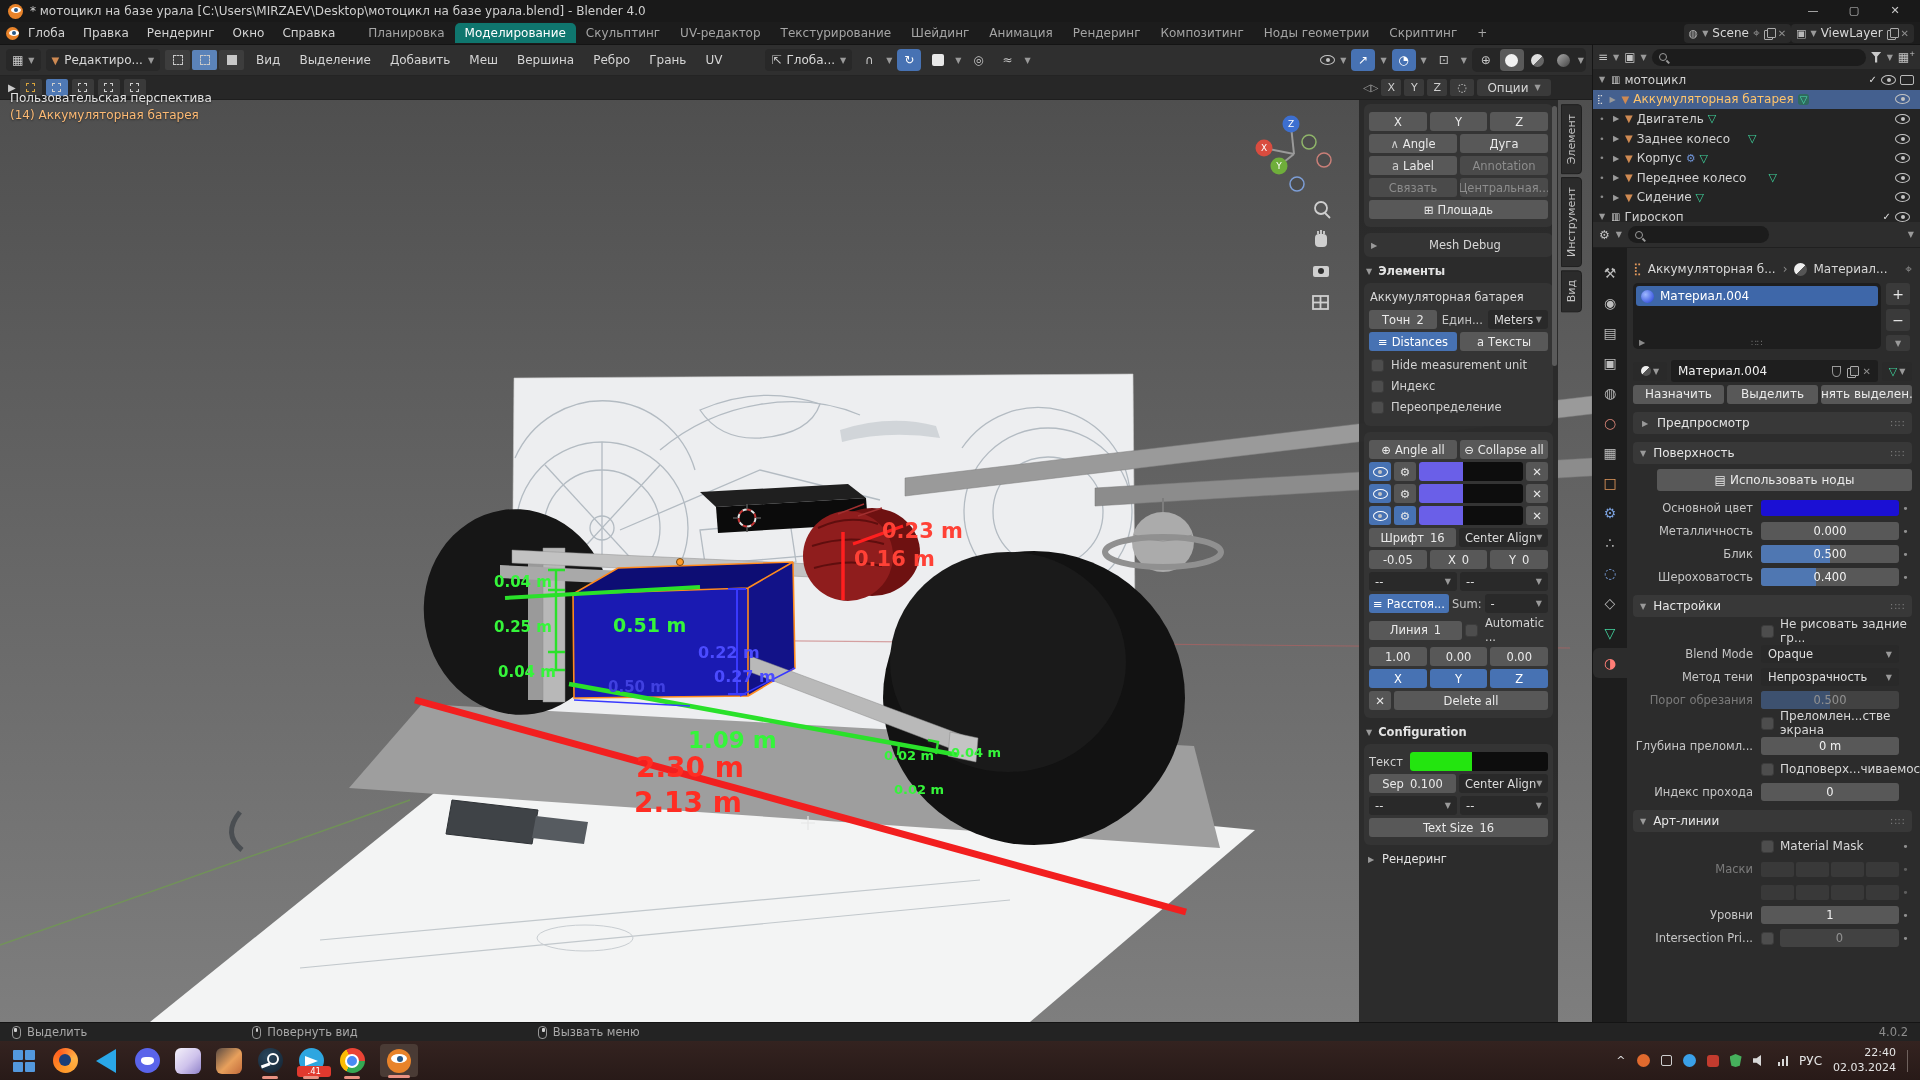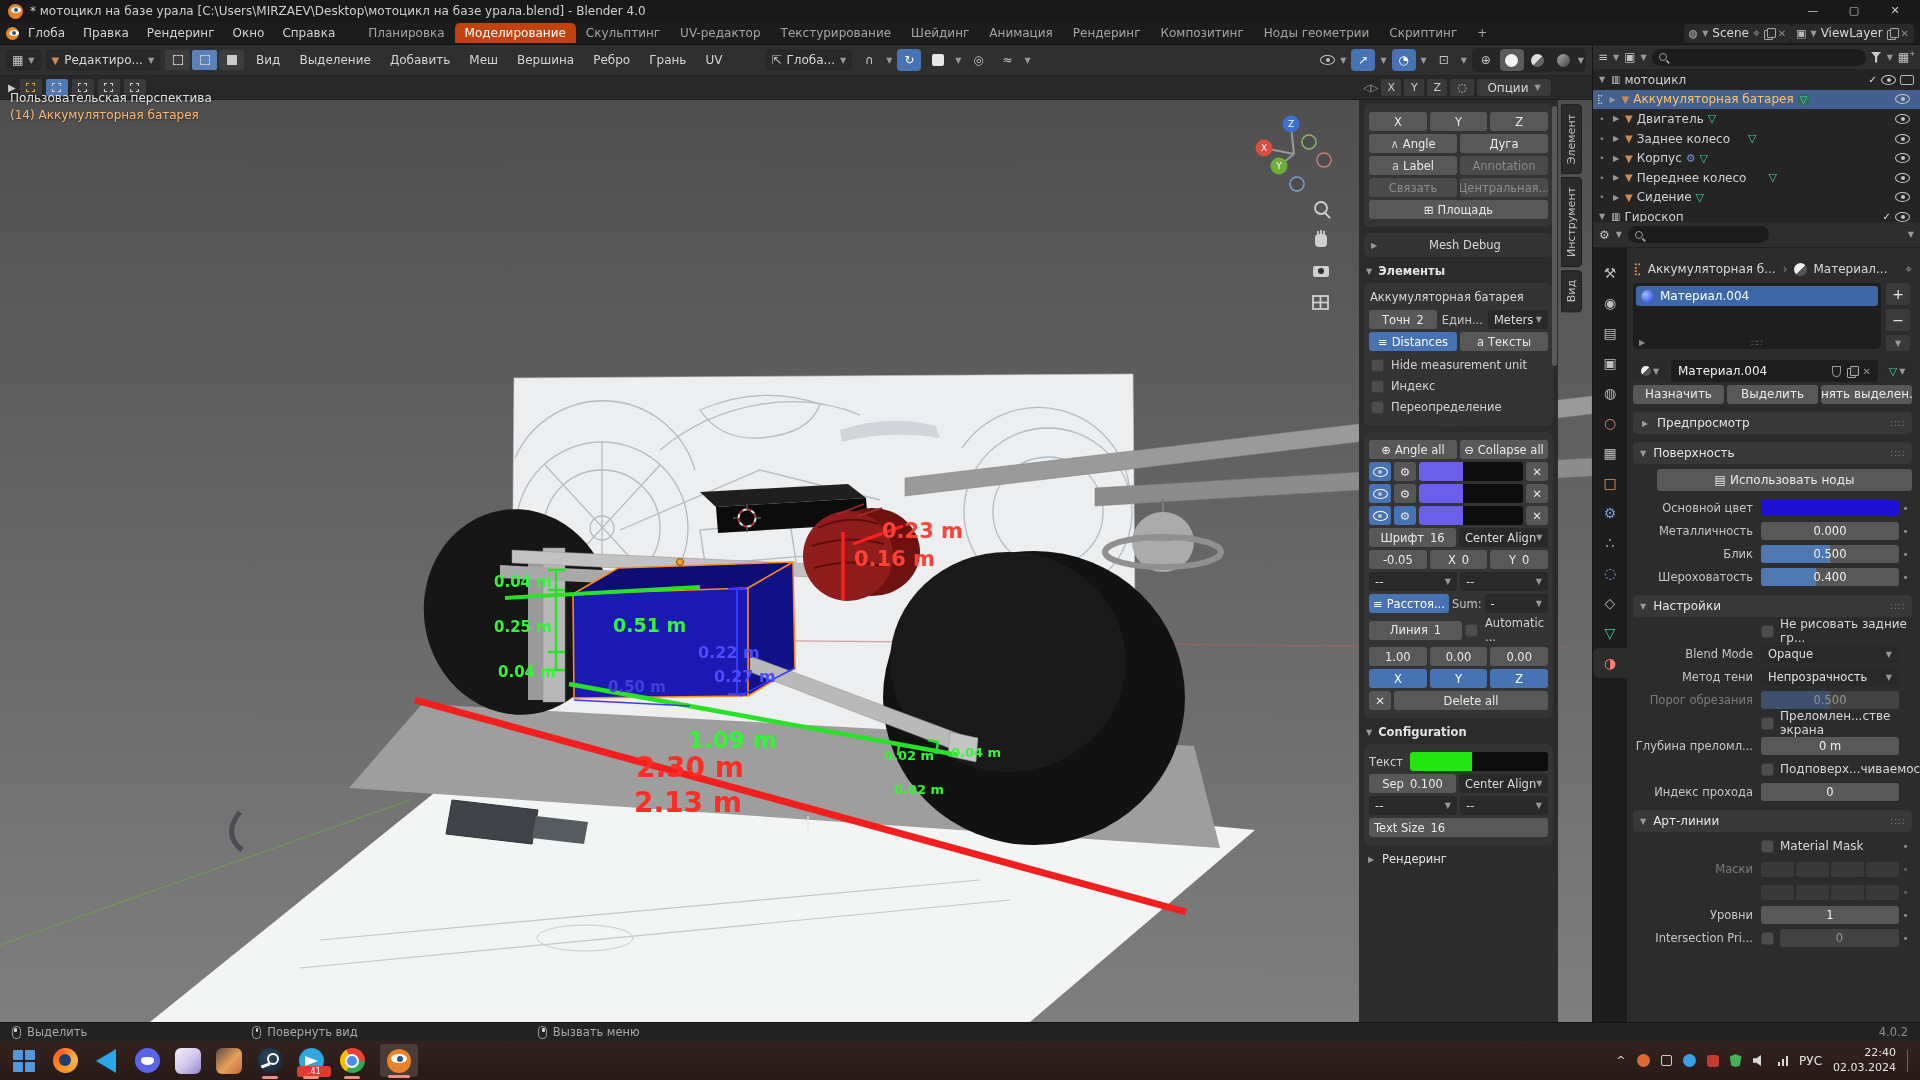--- a/index.html
+++ b/index.html
@@ -14,21 +14,21 @@
   .winbtn{width:34px;text-align:center;color:#c9c9c9;font-size:11px;height:22px;line-height:22px}
   .blogo{width:15px;height:15px;border-radius:50%;background:#e8832a;position:relative;display:inline-block;flex:0 0 auto}
   .blogo::before{content:"";position:absolute;left:2.5px;top:3px;width:10px;height:6px;background:#fff;border-radius:50%}
   .blogo::after{content:"";position:absolute;left:6px;top:4px;width:4px;height:4px;background:#265787;border-radius:50%}
 
   
   #topbar{position:absolute;left:0;top:22px;width:1920px;height:23px;background:#1c1c1c;
     display:flex;align-items:center;padding:0 6px;border-bottom:1px solid #141414}
   #topbar .menu{padding:0 9px;color:#d3d3d3}
   .wtab{padding:3px 10px;border-radius:5px 5px 0 0;color:#a5a5a5;white-space:nowrap}
-  .wtab.active{background:#c2410c;color:#fff}
+  .wtab.active{background:#0f766e;color:#fff}
   .widget{background:#2a2a2a;border-radius:4px;height:19px;display:flex;align-items:center;gap:4px;padding:0 5px}
   .caret{font-size:8px;color:#9a9a9a}
   .icon-copy{width:10px;height:11px;position:relative;display:inline-block}
   .icon-copy::before{content:"";position:absolute;left:0;top:2px;width:7px;height:8px;border:1px solid #aaa;border-radius:1px}
   .icon-copy::after{content:"";position:absolute;left:3px;top:0;width:7px;height:8px;border:1px solid #aaa;border-radius:1px;background:#2a2a2a}
   .xglyph{color:#8f8f8f;font-size:10px}
 
   
   #vheader{position:absolute;left:0;top:45px;width:1592px;height:31px;background:#2f2f2f;
     display:flex;align-items:center;gap:5px;padding:0 6px;border-bottom:1px solid #242424}
@@ -716,21 +716,21 @@
       <span class="drop">
           <span>--</span>
           <span class="caret">▼</span>
         </span>
       <span class="drop">
           <span>--</span>
           <span class="caret">▼</span>
         </span>
     </div>
     <div class="prow2">
-      <span class="field" style="justify-content:flex-start">
+      <span class="field" style="justify-content:center">
           <span>Text Size</span>
           <span>16</span>
         </span>
     </div>
   </div>
   <div class="sect" style="font-weight:normal">
       <span class="exp">▶</span>
       <span>Рендеринг</span>
     </div>
   <div style="position:absolute;right:1px;top:6px;width:5px;height:260px;background:#5a5a5a;border-radius:3px"></div>

